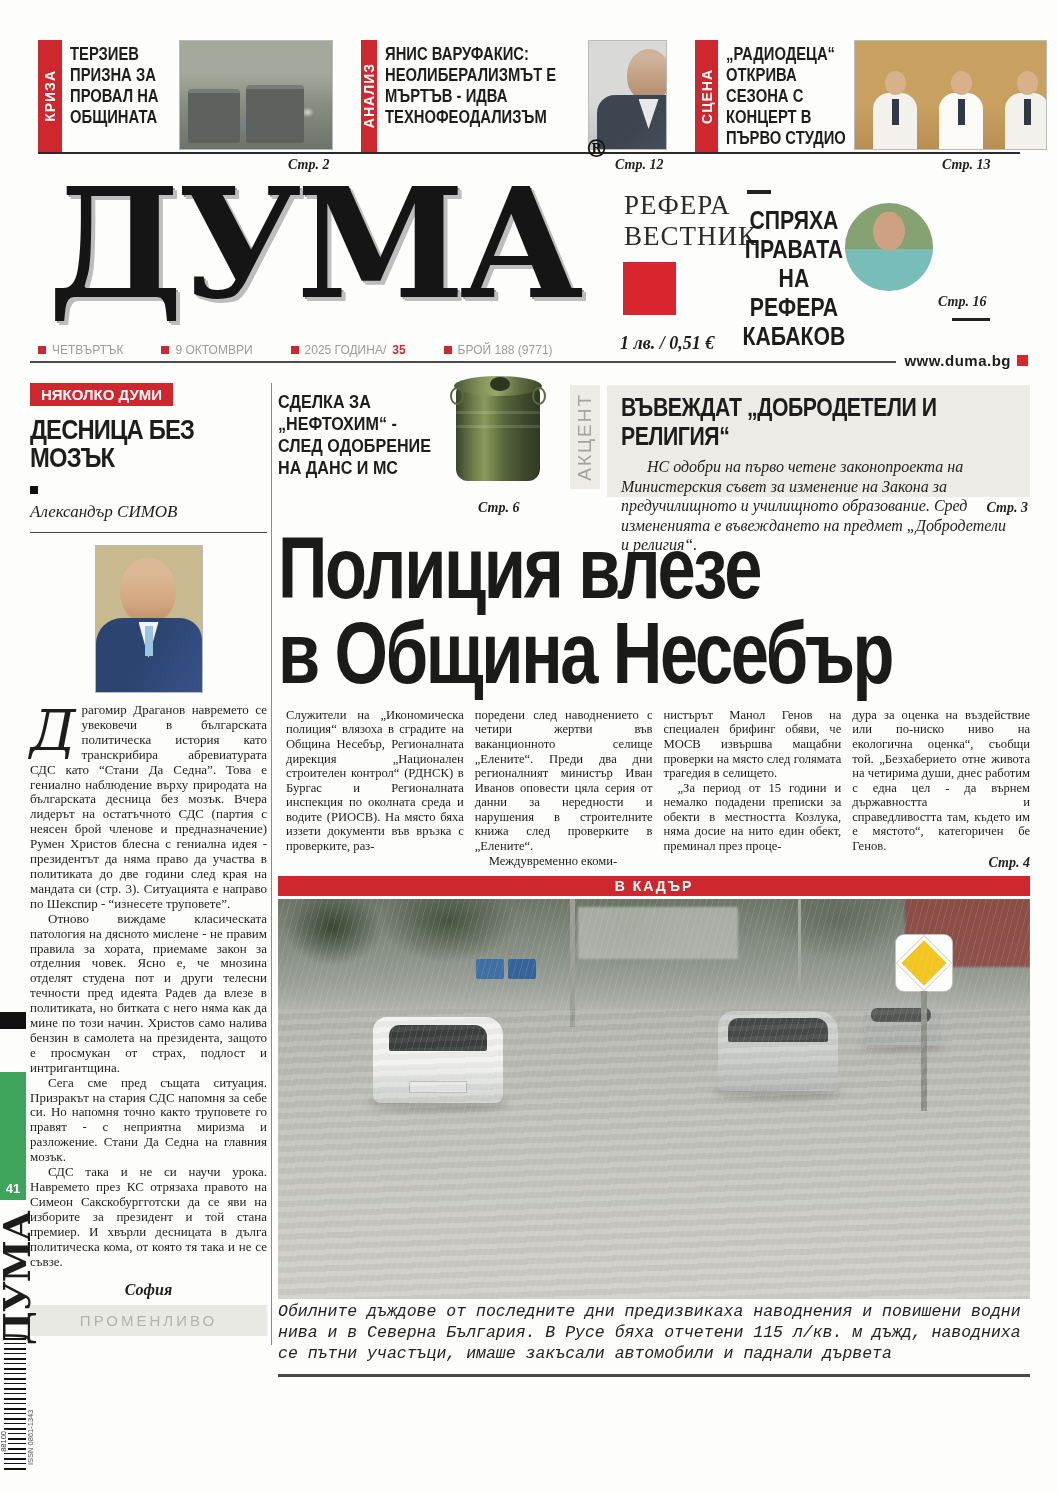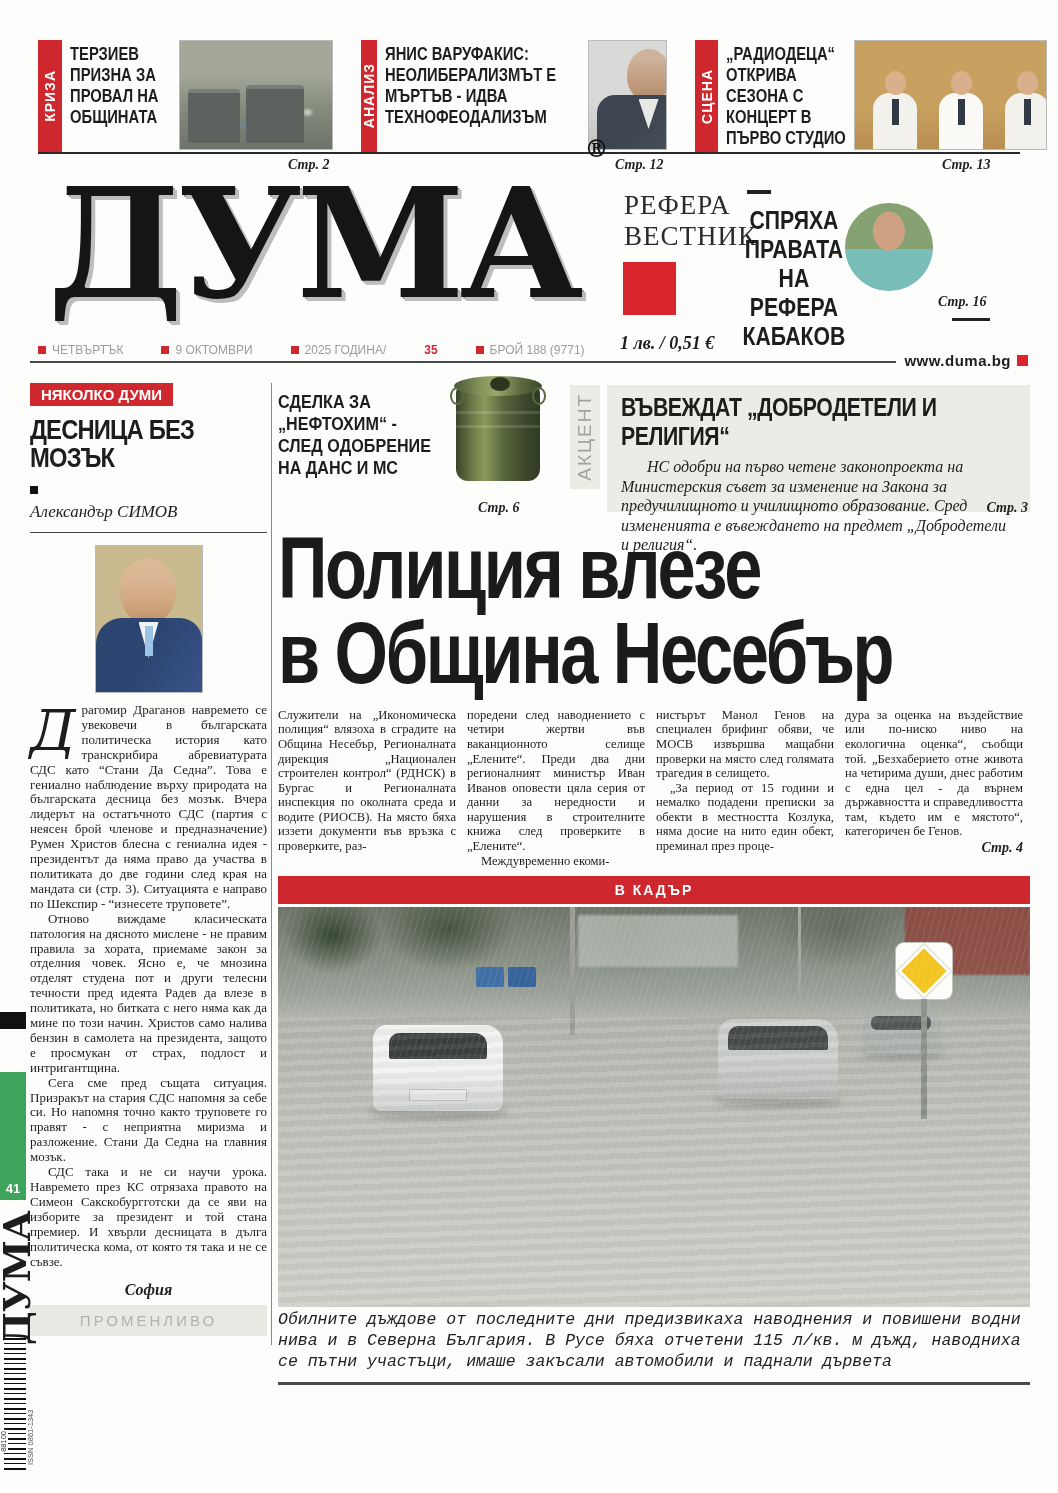--- a/index.html
+++ b/index.html
@@ -52,21 +52,21 @@
   .promo-dash{position:absolute;left:747px;top:190px;width:24px;height:4px;background:#222;}
   .promo-title{position:absolute;left:742px;top:206px;width:104px;font-weight:bold;font-size:25px;line-height:1.16;text-align:center;}
   .promo-photo{position:absolute;left:845px;top:203px;width:88px;height:88px;border-radius:50%;
      background:radial-gradient(26px 32px at 50% 32%,#cfa183 0 60%,transparent 62%),
                 linear-gradient(180deg,#86a273 0 52%,#79bdb8 52% 100%);}
   .promo-page{position:absolute;left:938px;top:294px;}
   .promo-underline{position:absolute;left:952px;top:318px;width:38px;height:3px;background:#222;}
   .dateline{position:absolute;left:38px;top:343px;display:flex;gap:38px;font-size:12px;color:#9c9c9c;align-items:center;}
   .dateline .itm{display:flex;align-items:center;gap:6px;}
   .bullet{width:8px;height:8px;background:#cf272e;display:inline-block;}
-  .dl-red{color:#cf272e;font-weight:bold;margin-left:32px;}
+  .dl-red{color:#cf272e;font-weight:bold;}
   .price{position:absolute;left:620px;top:333px;font-family:"Liberation Serif",serif;font-style:italic;font-weight:bold;font-size:18px;}
   .rule-main{position:absolute;left:30px;top:361px;width:998px;height:2px;background:#4a4a4a;}
   .website{position:absolute;right:30px;top:352px;background:#fdfdfc;padding-left:8px;font-weight:bold;font-size:15px;letter-spacing:.5px;display:flex;align-items:center;gap:6px;}
   .website .sq{width:11px;height:11px;background:#d9262e;display:inline-block;}
   
   .opinion{position:absolute;left:30px;top:383px;width:237px;}
   .op-divider{position:absolute;left:271px;top:383px;width:1px;height:962px;background:#8a8a8a;}
   .badge{display:inline-block;background:#cf272e;color:#fff;font-weight:bold;font-size:15px;padding:3px 11px;}
   .op-title{font-weight:700;font-size:28px;line-height:1.0;margin-top:10px;letter-spacing:-1px;}
   .op-bullet{width:8px;height:8px;background:#111;margin-top:14px;}
@@ -118,35 +118,35 @@
      background:linear-gradient(90deg,#39442a 0,#6d7c47 20%,#8a9a5c 34%,#55643a 58%,#3d482c 82%,#2f3a22 100%);}
   .bucket::before{content:"";position:absolute;left:-2px;top:-9px;width:88px;height:20px;border-radius:50%;
      background:linear-gradient(90deg,#4a5836 0,#84945a 30%,#9aa96a 48%,#5d6c41 75%,#3b4629 100%);}
   .bucket::after{content:"";position:absolute;left:34px;top:-8px;width:16px;height:10px;border-radius:50%;background:#2c361f;border:2px solid #77865007;}
   .bucket .rib{position:absolute;left:0;width:100%;height:3px;background:rgba(255,255,255,.14);border-radius:2px;}
   .rib1{top:26px;} .rib2{top:40px;}
   .handle{position:absolute;width:10px;height:14px;border:2px solid #5a6840;border-radius:50%;top:2px;}
   .hL{left:-6px;} .hR{right:-6px;}
   .akcent-tag{width:30px;margin-left:14px;background:#ecebe6;display:flex;align-items:center;justify-content:center;height:104px;}
   .akcent-tag span{color:#a5a49c;font-size:19px;letter-spacing:2px;}
-  .akcent-box{flex:1;margin-left:7px;background:#ecebe6;height:127px;padding:8px 14px 0;box-sizing:border-box;}
+  .akcent-box{flex:1;margin-left:7px;background:#ecebe6;height:112px;padding:8px 14px 0;box-sizing:border-box;}
   .akcent-title{font-weight:800;font-size:25px;letter-spacing:-.5px;}
   .akcent-text{font-family:"Liberation Serif",serif;font-style:italic;font-size:16px;line-height:1.22;margin-top:6px;text-indent:26px;}
   .refs-row{position:relative;height:17px;margin-top:3px;}
   .nefto-page{position:absolute;left:200px;top:0;}
   .akcent-page{position:absolute;right:2px;top:0;}
   .headline{font-weight:800;font-size:88px;line-height:.97;letter-spacing:-3px;margin-top:8px;
             transform-origin:0 0;transform:scaleX(.78);width:128%;color:#1b1b1a;}
   .subhead{margin-top:12px;font-size:23px;line-height:25px;color:#2a2a28;}
-  .columns{display:flex;gap:11px;margin-top:12px;height:162px;overflow:hidden;}
+  .columns{display:flex;gap:11px;margin-top:12px;height:162px;overflow:hidden;margin-left:8px;}
   .col{width:178px;font-family:"Liberation Serif",serif;font-size:12.6px;line-height:14.6px;text-align:justify;}
   .col p{margin:0;}
   .col p + p{text-indent:14px;}
   .col .lead-page{text-align:right;margin-top:2px;}
-  .kadar-bar{margin-top:6px;height:28px;background:#cf272e;color:#fff;font-weight:bold;font-size:14px;letter-spacing:2px;display:flex;align-items:center;justify-content:center;}
+  .kadar-bar{margin-top:6px;height:20px;background:#cf272e;color:#fff;font-weight:bold;font-size:14px;letter-spacing:2px;display:flex;align-items:center;justify-content:center;}
   
   .flood{position:relative;margin-top:3px;height:400px;overflow:hidden;background:linear-gradient(180deg,#6e7568 0,#868d82 12%,#9ca29a 22%,#b3b5ae 28%,#c2c2bc 55%,#d0cfc9 100%);}
   .fl-trees{position:absolute;left:0;top:0;width:100%;height:110px;background:
      radial-gradient(70px 55px at 55px 28px,rgba(42,60,38,.85),transparent 70%),
      radial-gradient(95px 60px at 170px 22px,rgba(52,70,46,.75),transparent 70%),
      radial-gradient(80px 55px at 350px 30px,rgba(96,106,90,.6),transparent 70%),
      radial-gradient(90px 60px at 560px 20px,rgba(80,92,76,.55),transparent 70%);}
   .fl-wall{position:absolute;right:0;top:0;width:125px;height:68px;background:#8f473f;opacity:.85;filter:blur(1px);}
   .fl-bld{position:absolute;left:300px;top:8px;width:160px;height:52px;background:#b9bdb6;opacity:.75;filter:blur(1px);}
   .fl-pole1{position:absolute;left:292px;top:0;width:5px;height:128px;background:#9a9e97;}

